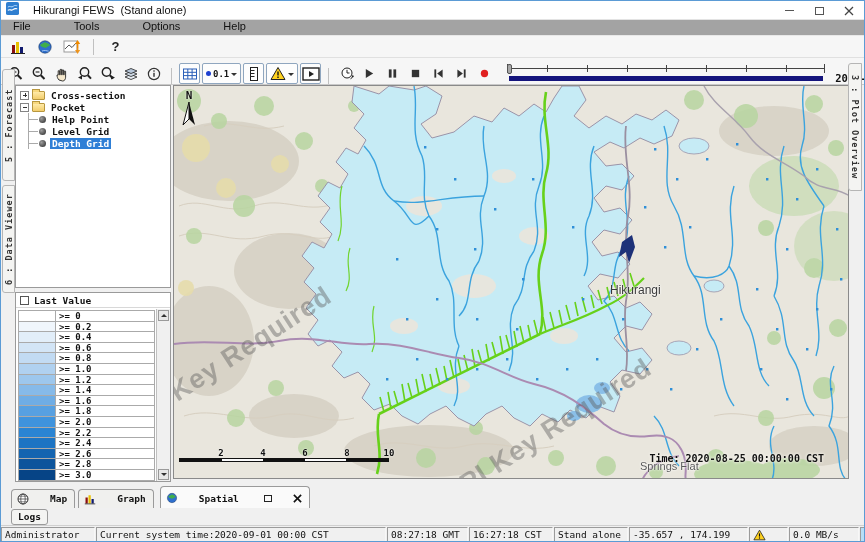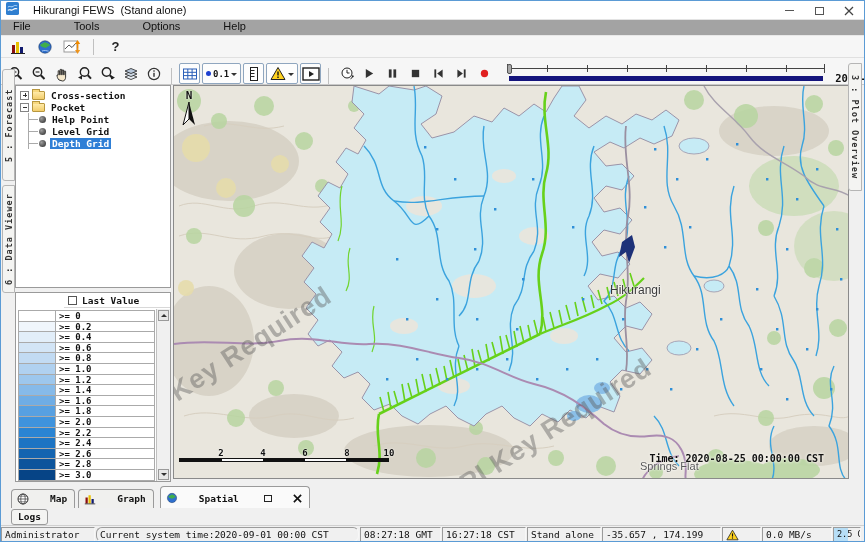--- a/index.html
+++ b/index.html
@@ -57,21 +57,21 @@
   .folder { width:13px; height:9px; background:linear-gradient(#ffeaa8,#f2cd6c); border:1px solid #b8973f; border-radius:1px; position:relative; margin-right:4px; flex:none; }
   .folder::before { content:''; position:absolute; top:-3px; left:-1px; width:6px; height:2px; background:#f7d87e; border:1px solid #b8973f; border-bottom:none; }
   .conn { width:11px; height:12px; border-left:1px solid #aaa; position:relative; margin-left:10px; flex:none; }
   .conn::after { content:''; position:absolute; top:5.5px; left:0; width:9px; height:1px; background:#aaa; }
   .bullet { width:7px; height:7px; border-radius:50%; background:radial-gradient(circle at 35% 35%, #9d9d9d, #262626); margin-right:4px; flex:none; }
   .tree-label { padding:0 2px; line-height:11px; }
   .tree-label.sel { background:#2f7fd6; color:#fff; }
 
   
   .legend-panel { position:absolute; top:207px; bottom:2px; left:0; right:1px; background:#fff; border:1px solid #9a9a9a; overflow:hidden; }
-  .lg-check-row { height:15px; display:flex; align-items:center; padding:0 4px; border-bottom:1px solid #d8d8d8;margin-left:48px; }
+  .lg-check-row { height:15px; display:flex; align-items:center; padding:0 4px; border-bottom:1px solid #d8d8d8; }
   .checkbox { width:9px; height:9px; border:1px solid #555; background:#fff; margin-right:5px; flex:none; }
   .lg-check-label { font:bold 9.5px "DejaVu Sans Mono", monospace; color:#111; }
   .lg-rows { position:absolute; left:2px; top:17px; right:15px; border-top:1px solid #aaa; border-left:1px solid #aaa; }
   .lg-row { display:flex; height:10.6px; border-bottom:1px solid #aaa; background:#fff; }
   .lg-sw { width:37px; border-right:1px solid #aaa; flex:none; }
   .lg-label { flex:1; font:bold 9px "DejaVu Sans Mono", monospace; color:#111; line-height:10px; padding-left:3px; border-right:1px solid #aaa; white-space:nowrap; overflow:hidden; }
   .lg-scroll { position:absolute; right:0; top:16px; bottom:0; width:14px; background:#f0f0f0; border-left:1px solid #c0c0c0; }
   .sb-btn { position:absolute; left:1px; width:11px; height:11px; background:#e8e8e8; border:1px solid #9a9a9a; display:flex; align-items:center; justify-content:center; }
   .sb-up { top:1px; } .sb-dn { bottom:1px; }
   .tri-up { width:0; height:0; border:3px solid transparent; border-bottom-color:#333; margin-top:-3px; }
@@ -99,21 +99,21 @@
   .tab-row { position:absolute; top:483px; left:0; right:0; height:24px; display:flex; align-items:flex-end; padding-left:10px; gap:3px; }
   .btab { display:flex; align-items:center; gap:21px; border:1px solid #9a9a9a; border-bottom:none; border-radius:4px 4px 0 0; background:#f0f0ee; padding:2px 7px 3px 5px; font:bold 9.5px "DejaVu Sans Mono", monospace; color:#111; height:19px; }
   .btab.active { background:#fafafa; height:22px; padding-top:4px; margin-left:3px; }
   .dock-max { width:8px; height:7px; border:1.4px solid #222; margin-left:4px; }
   .logs-row { position:absolute; top:507px; left:0; right:0; height:17px; display:flex; align-items:center; padding-left:10px; }
   .logs-btn { border:1px solid #9a9a9a; border-radius:3px; background:#f4f4f2; font:bold 9.5px "DejaVu Sans Mono", monospace; color:#111; padding:1px 6px 2px; }
 
   
   .statusbar { position:absolute; top:524px; left:0; right:0; height:18px; border-top:1px solid #d0d0d0; display:flex; align-items:center; gap:1px; padding:0; background:#f0f0f0; }
   .scell { height:15px; border:1px solid; border-color:#9b9b9b #f7f7f7 #f7f7f7 #9b9b9b; font:9.5px "DejaVu Sans Mono", monospace; color:#111; padding:1px 3px; white-space:nowrap; overflow:hidden; background:#f0f0f0; flex:none; }
-  .sc1{width:94px;} .sc2{width:263px;border-radius:6px;} .sc3{width:81px;} .sc4{width:84px;} .sc5{width:74px;} .sc6{width:119px;}
+  .sc1{width:94px;} .sc2{width:290px;} .sc3{width:81px;} .sc4{width:84px;} .sc5{width:74px;} .sc6{width:119px;}
   .sc7{width:39px; display:flex; align-items:center;} .sc8{width:70px;}
   .sc9{width:28px; font-size:8.5px; background:linear-gradient(90deg,#b7def6 0 14px,#f0f0f0 14px);}
 </style>
 </head>
 <body>
 
 <div class="window">
 
   <div class="titlebar">
     <span>

